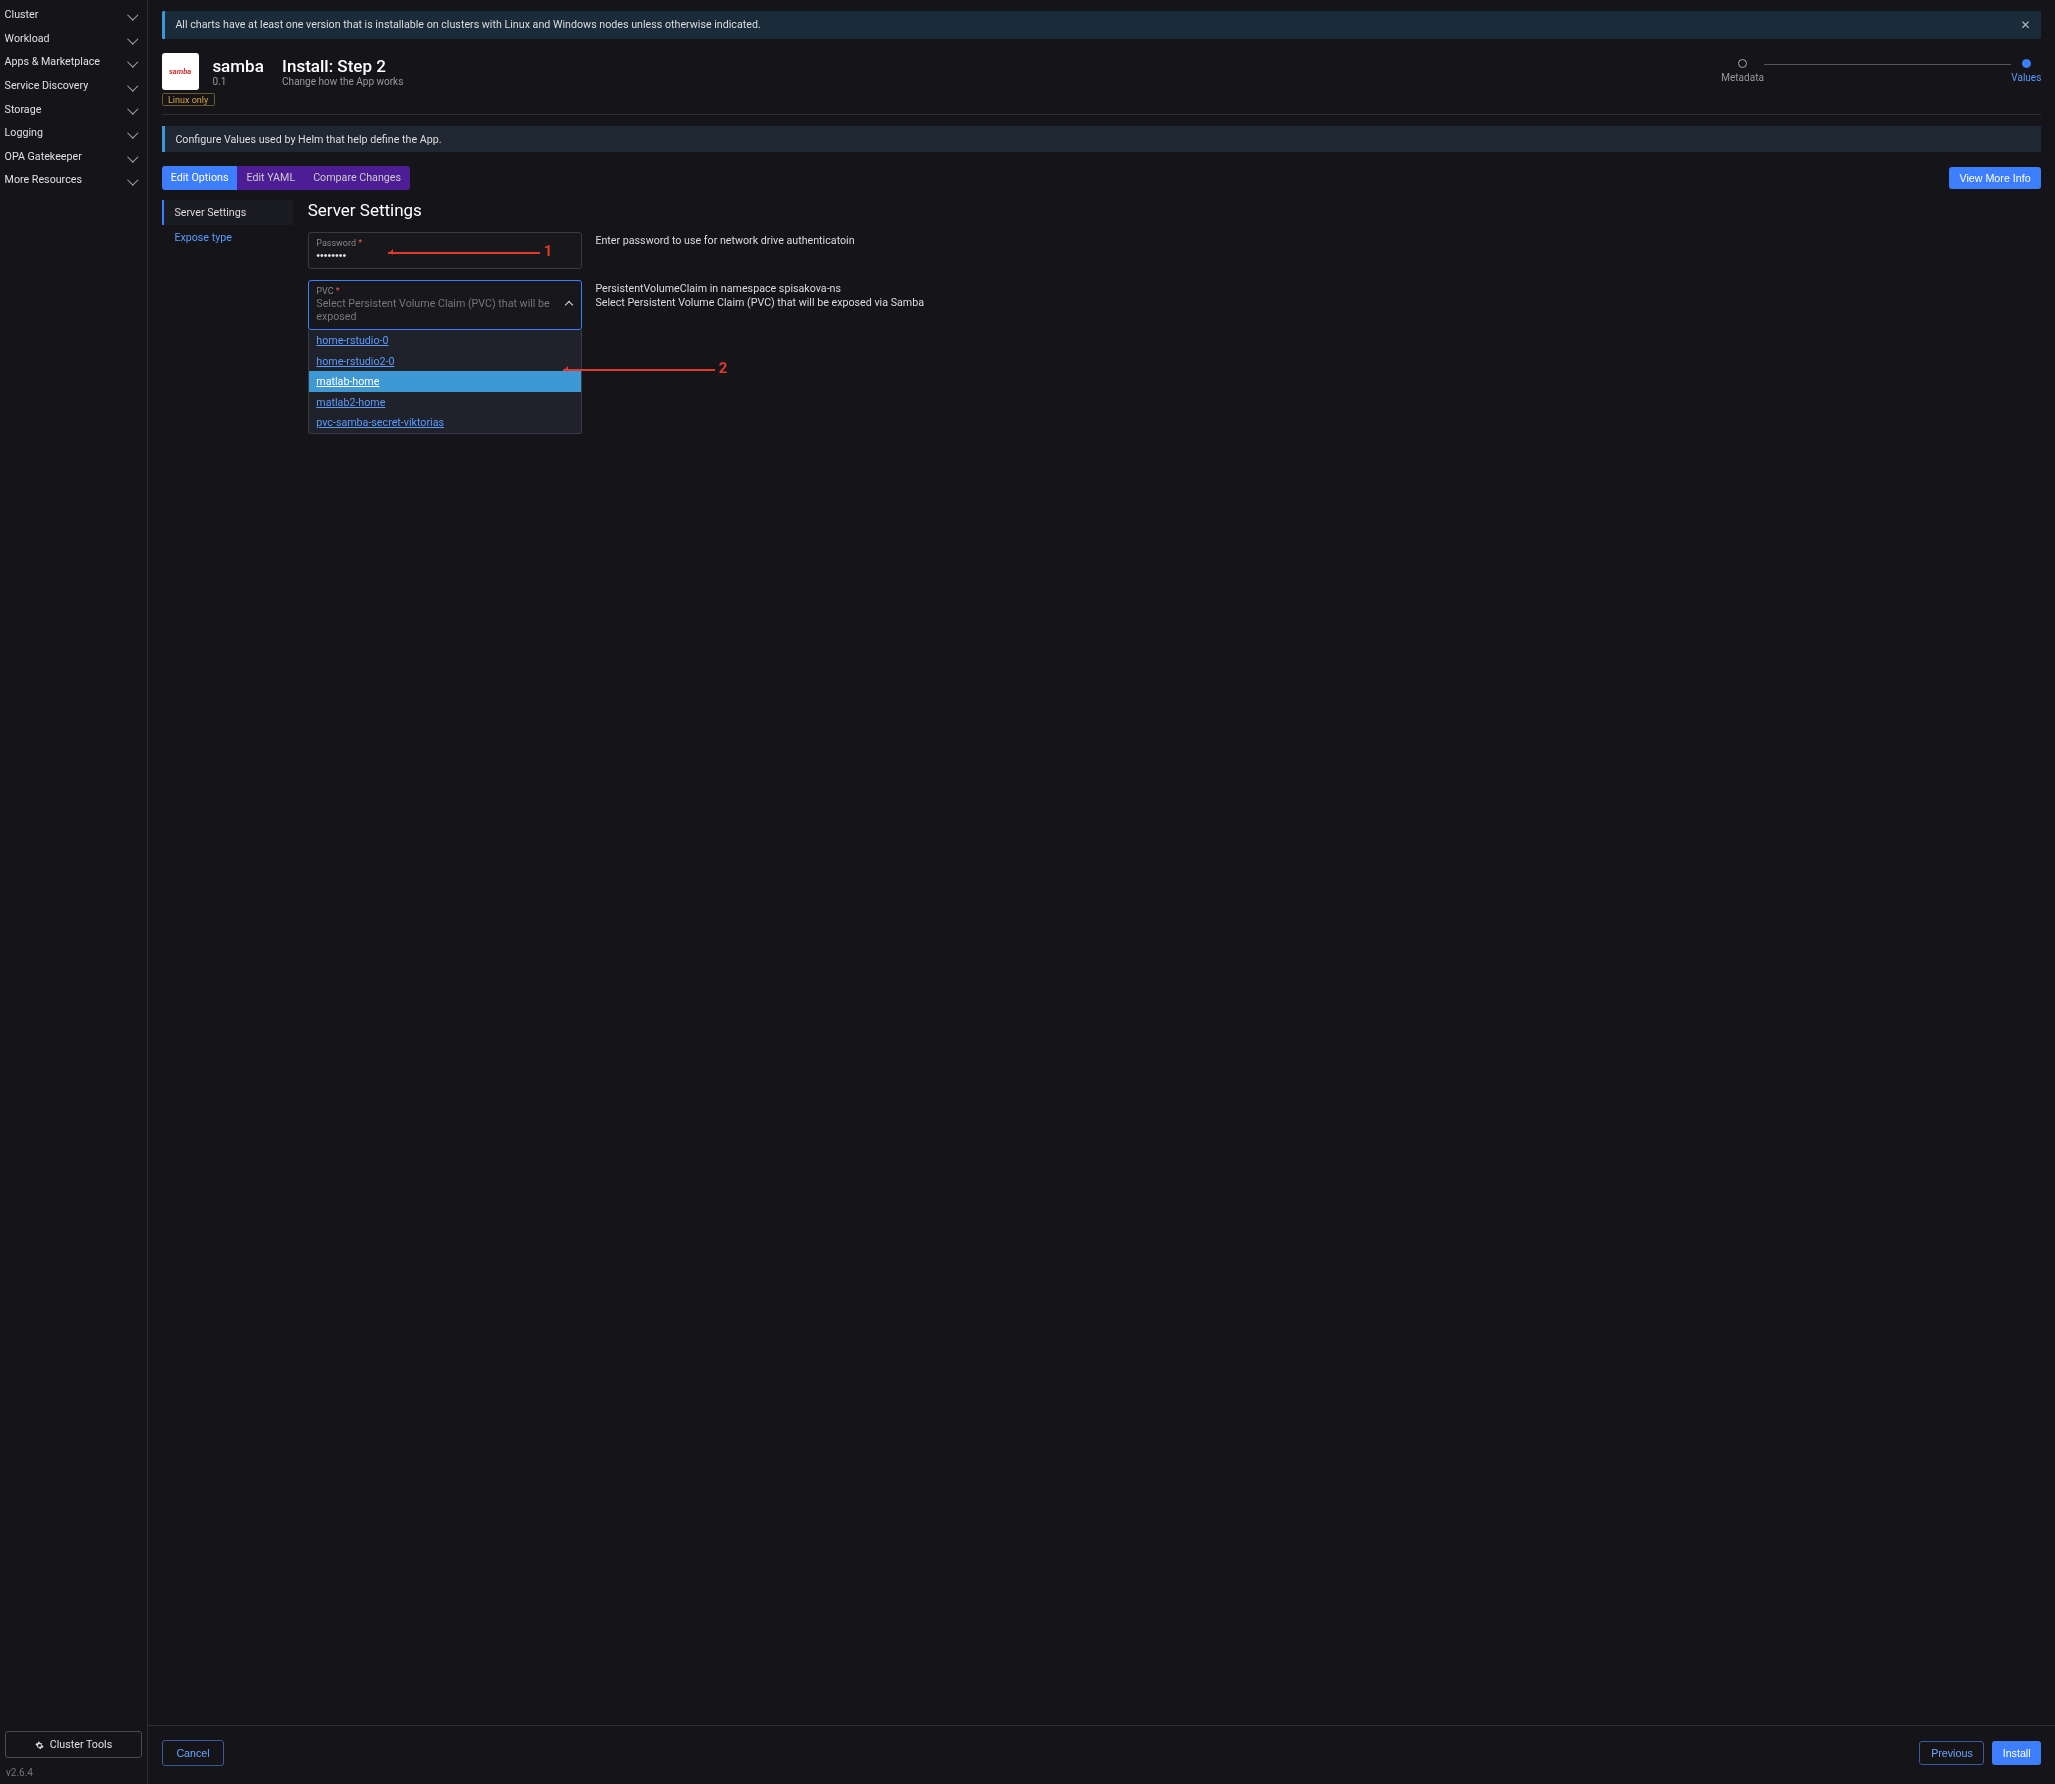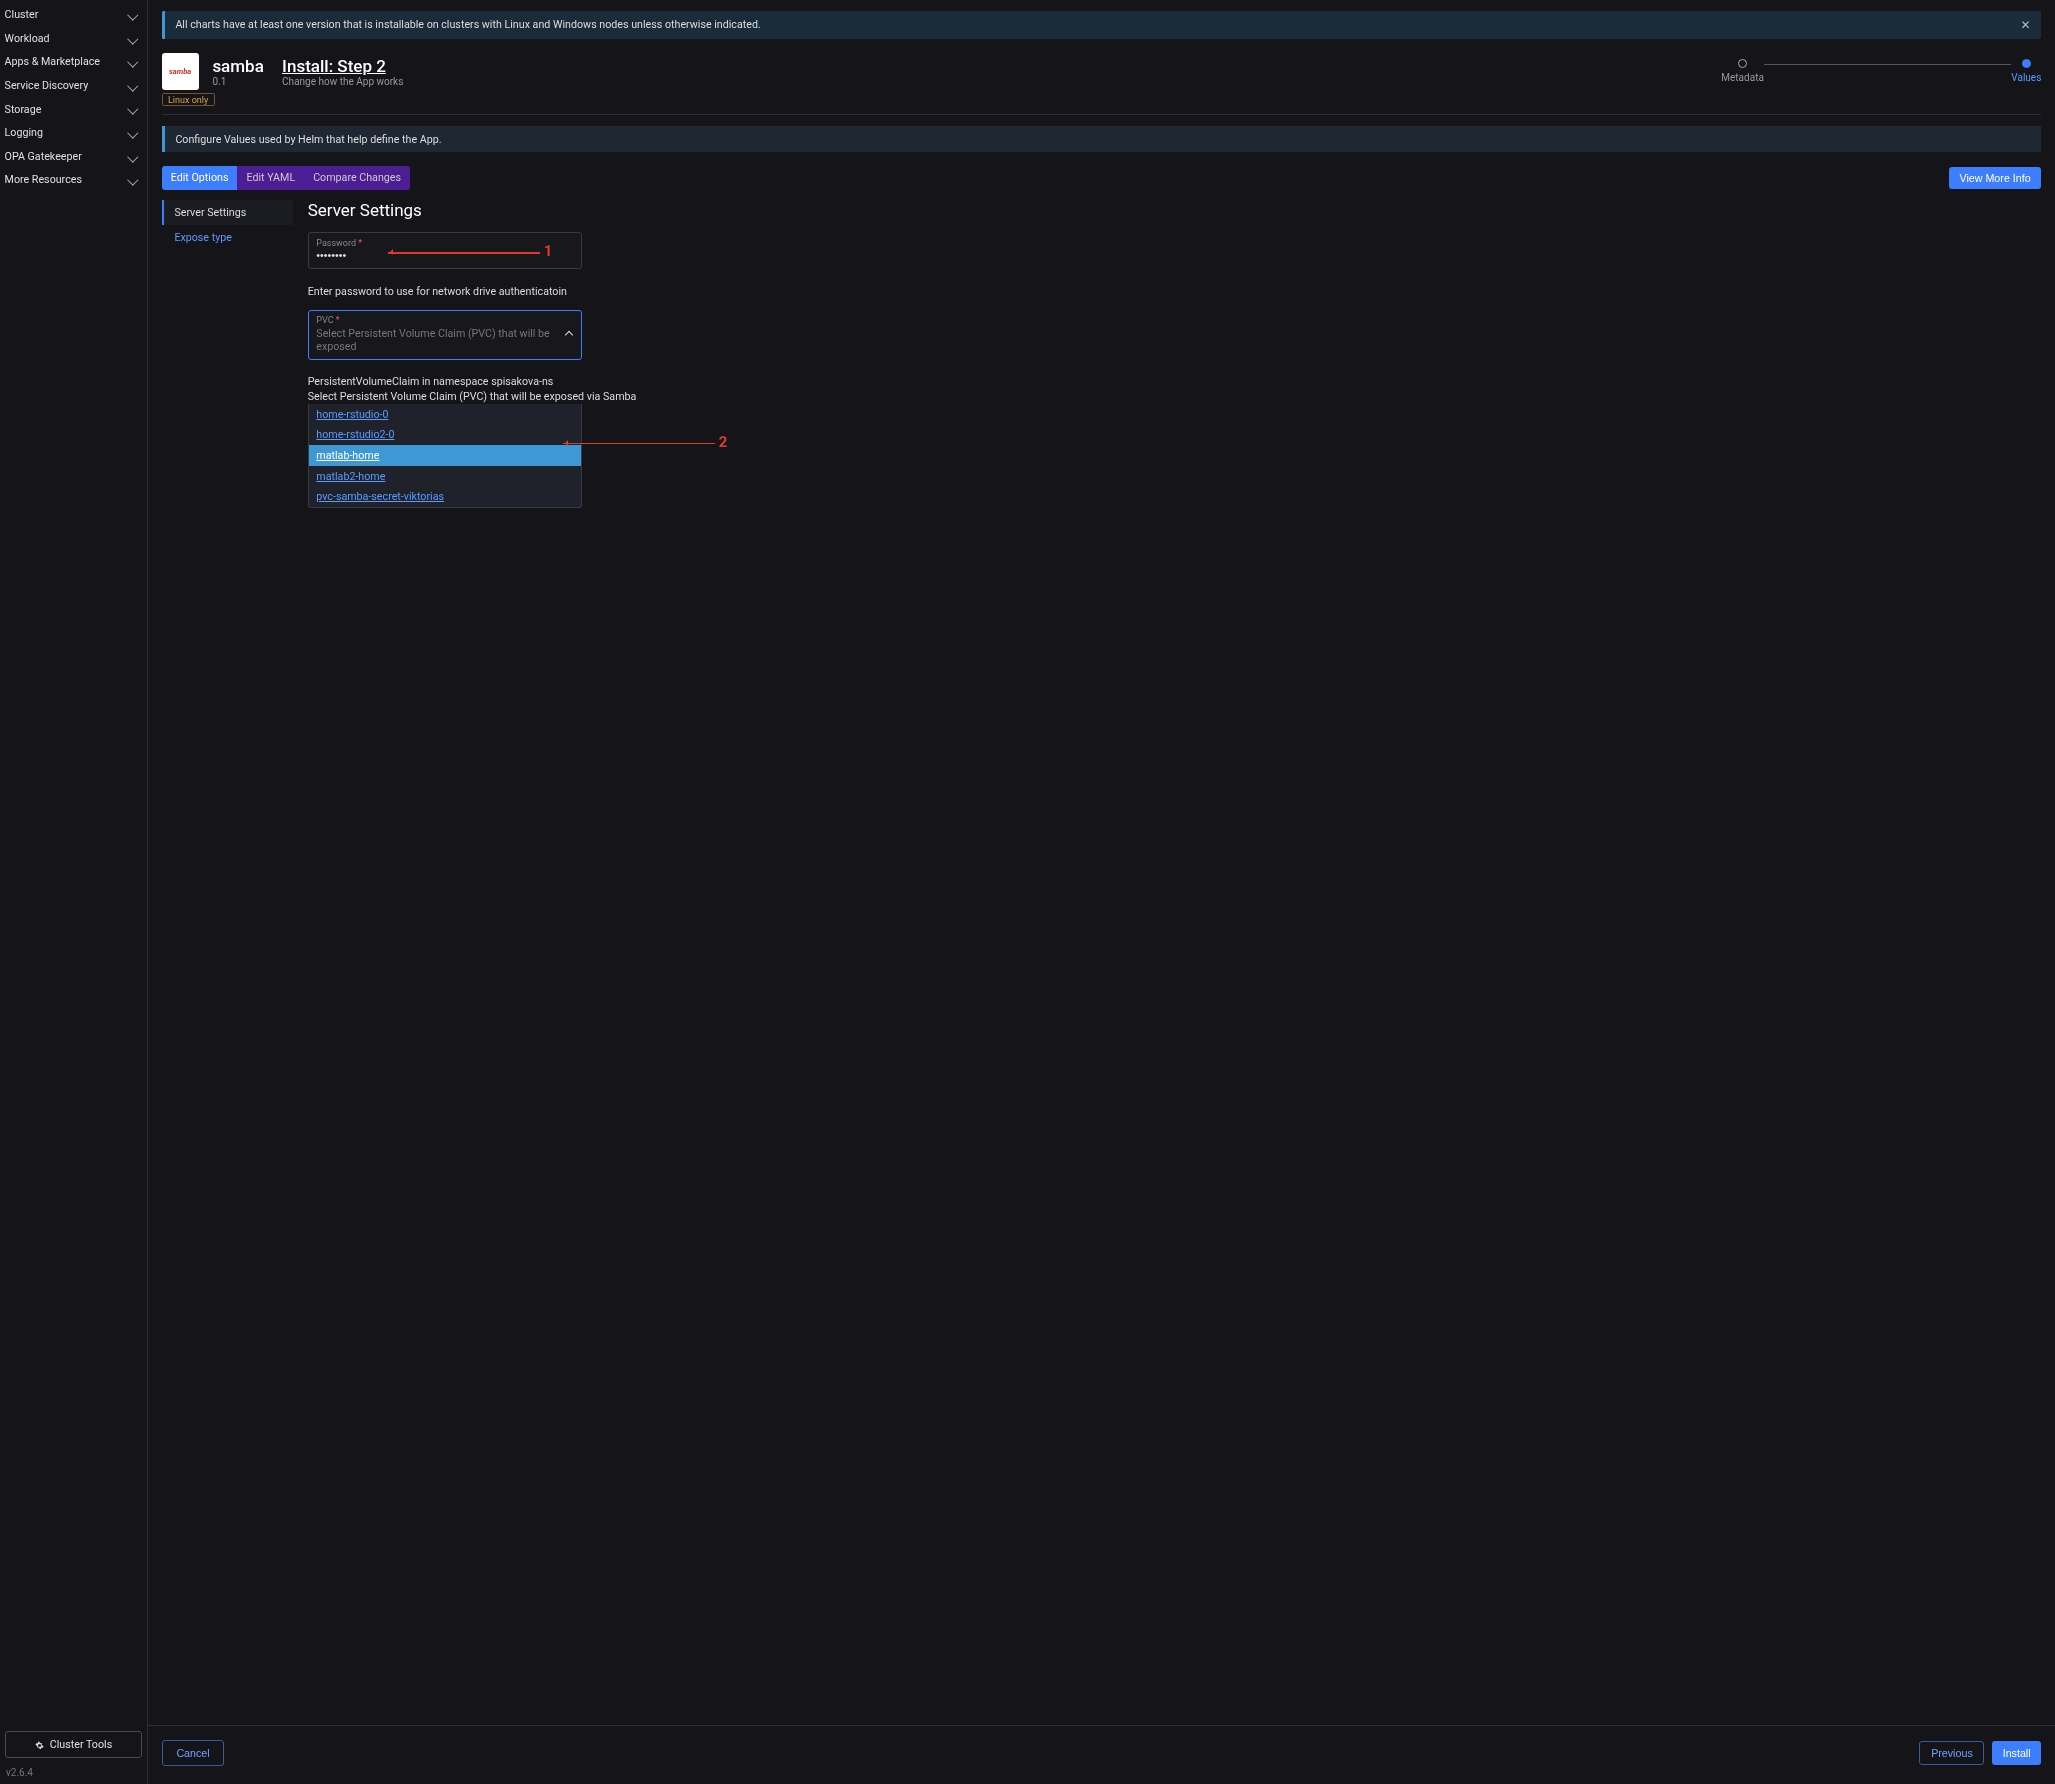--- a/index.html
+++ b/index.html
@@ -86,21 +86,21 @@
   }
   .app-icon {
     width: 37px; height: 37px; background: #fff; border-radius: 3px;
     display: flex; align-items: center; justify-content: center;
     color: #c9302c; font-size: 7.6px; font-weight: bold; font-style: italic;
   }
   .app-title-block { display: flex; flex-direction: column; }
   .app-name { font-size: 17px; font-weight: 500; color: #fff; }
   .app-version { font-size: 10px; color: #999; }
   .install-title-block { display: flex; flex-direction: column; margin-left: 4.6px; }
-  .install-title { font-size: 17px; font-weight: 500; color: #fff; text-decoration: underline; }
+  .install-title { font-size: 17px; font-weight: 500; color: #fff; }
   .install-sub { font-size: 10px; color: #999; }
   .stepper {
     margin-left: auto;
     display: flex;
     align-items: center;
     gap: 0;
     min-width: 320px;
   }
   .step-col { display: flex; flex-direction: column; align-items: center; gap: 4.6px; }
   .step-circle {
@@ -277,21 +277,21 @@
     border: 3.8px solid transparent;
     border-right-color: #e03a2a;
   }
   .arrow-num {
     position: absolute;
     color: #e03a2a;
     font-weight: bold;
     font-size: 15px;
     pointer-events: none;
   }
-  .field-row-rel { position: relative; flex-direction: column; }
+  .field-row-rel { position: relative; }
   
   .footer {
     border-top: 0.8px solid #2e2e38;
     padding: 13.7px 13.7px 18px;
     display: flex;
     align-items: center;
   }
   .btn-cancel {
     background: transparent;
     color: #6aa6ff;

